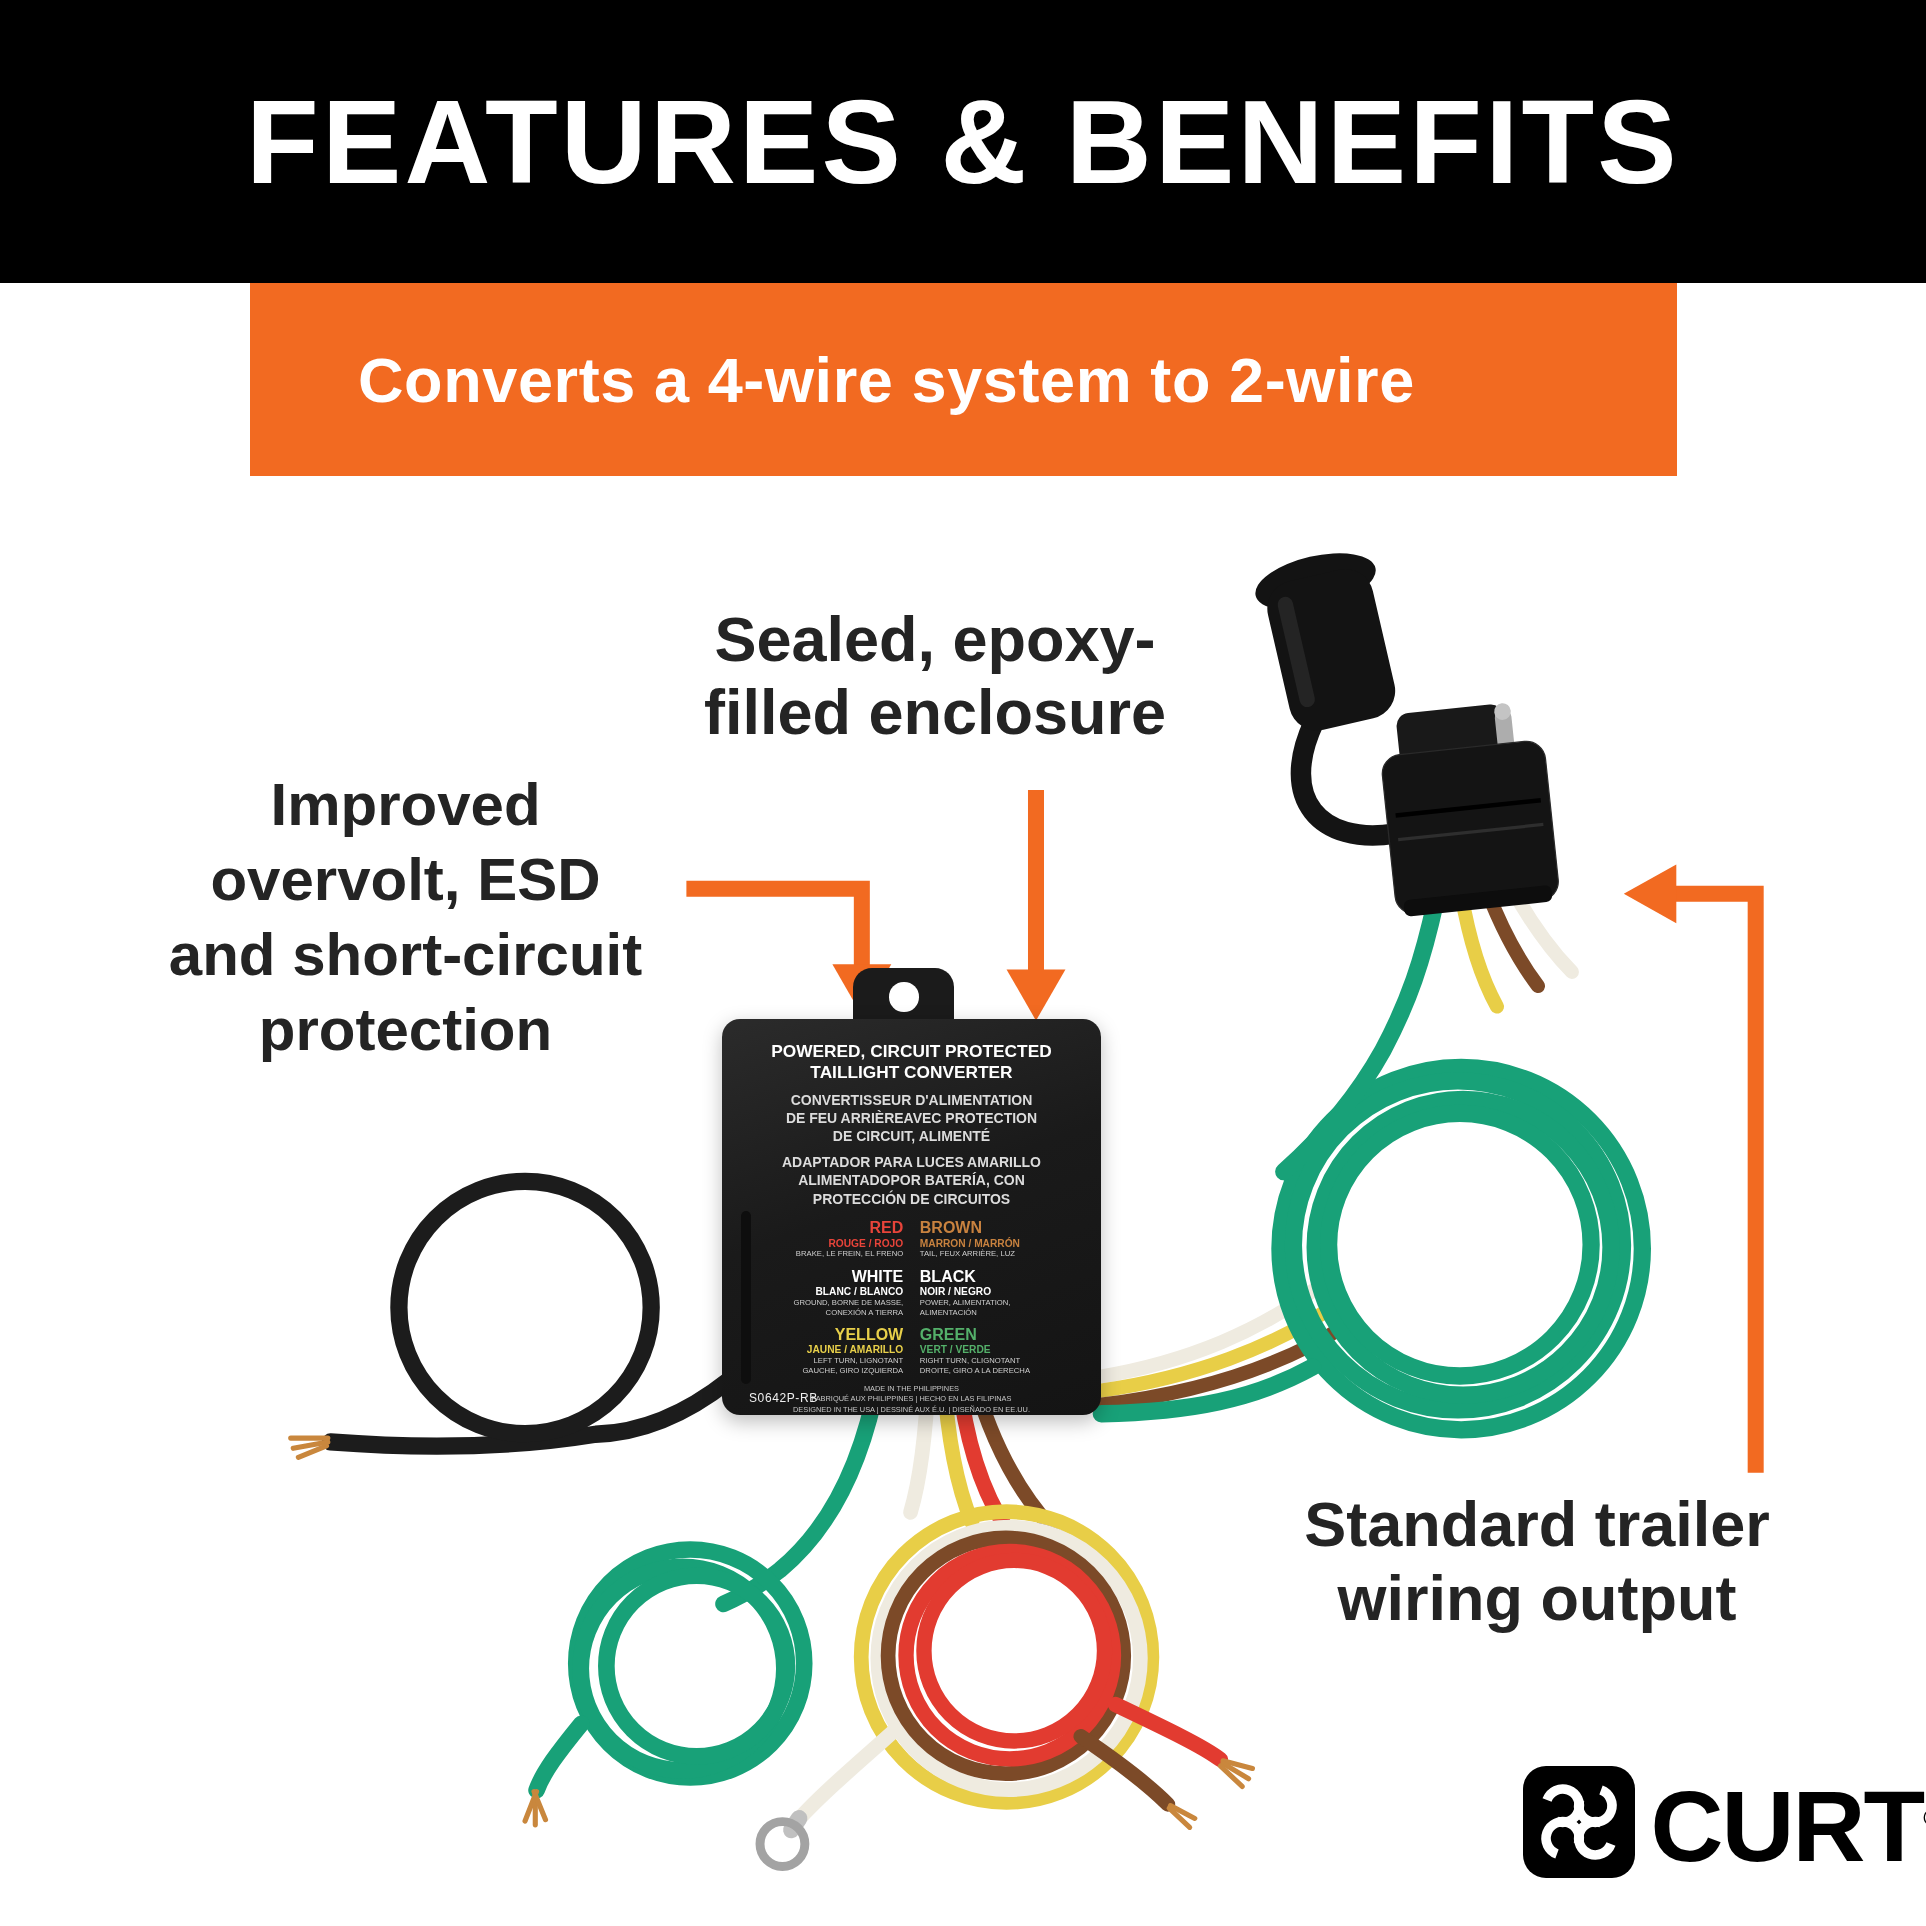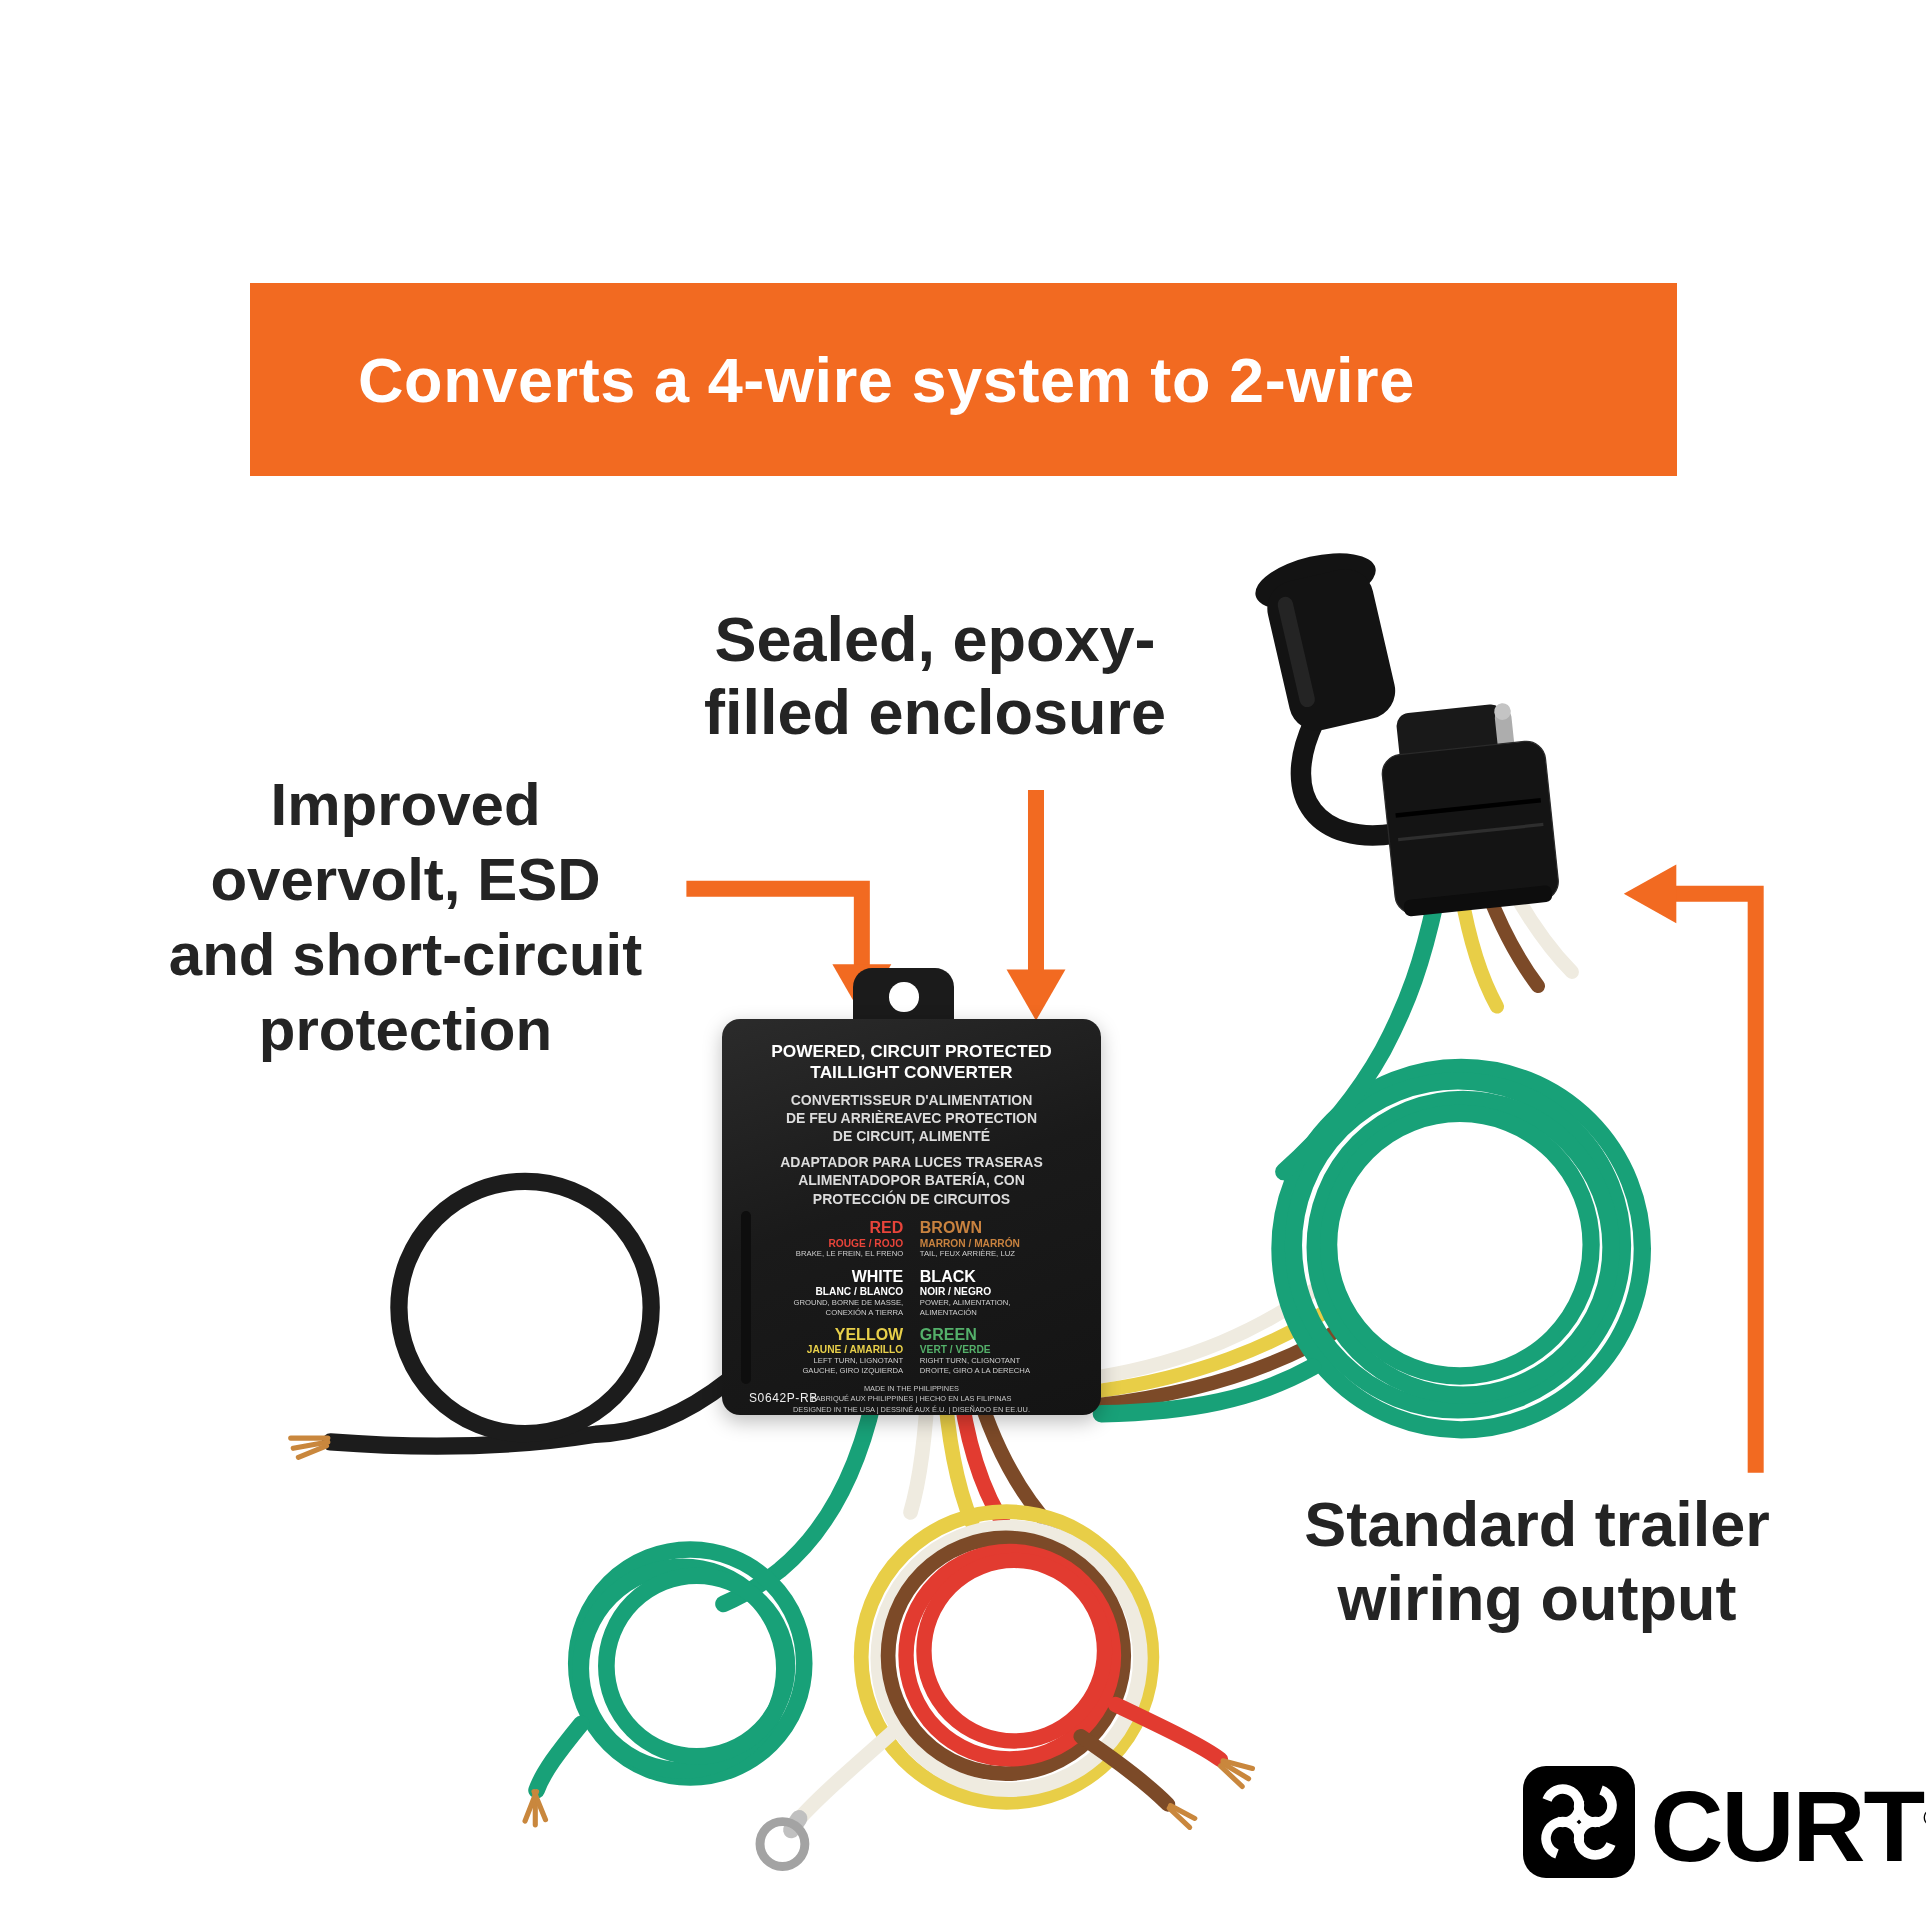--- a/index.html
+++ b/index.html
@@ -76,20 +76,23 @@
   
   #curtlogo{position:absolute;left:1523px;top:1762px;display:flex;align-items:center;gap:15.4px;z-index:3;}
   #curtlogo .wordmark{font-size:101px;font-weight:bold;color:#000000;letter-spacing:-1.9px;line-height:112px;}
   #curtlogo .reg{font-size:24px;vertical-align:super;letter-spacing:0;}
 </style>
 </head>
 <body>
 
 <div id="stage">
 
+  <header id="topbar">
+    <h1>FEATURES &amp; BENEFITS</h1>
+  </header>
 
   <div id="orangebar">
     <div class="bannertext">Converts a 4-wire system to 2-wire</div>
   </div>
 
   <svg id="art" width="1926" height="1926" viewBox="0 0 3008 3008">
 
     <g fill="none" stroke-linecap="round">
       <path d="M 1718 2150 C 1850 2128 1975 2078 2068 2002" stroke="#EFEBE0" stroke-width="22"></path>
       <path d="M 1718 2172 C 1860 2152 1990 2105 2090 2035" stroke="#E8CE47" stroke-width="22"></path>
@@ -196,21 +199,21 @@
   </div>
 
   <div id="converter">
     <div class="groove"></div>
     <div class="lbl">
       <div class="title">POWERED, CIRCUIT PROTECTED
 TAILLIGHT CONVERTER</div>
       <div class="sub">CONVERTISSEUR D'ALIMENTATION
 DE FEU ARRIÈREAVEC PROTECTION
 DE CIRCUIT, ALIMENTÉ</div>
-      <div class="sub">ADAPTADOR PARA LUCES TRASERAS
+      <div class="sub">ADAPTADOR PARA LUCES AMARILLO
 ALIMENTADOPOR BATERÍA, CON
 PROTECCIÓN DE CIRCUITOS</div>
       <div class="legend">
         <div class="lcol left">
           <div class="lg-entry">
             <div class="lg-name c-red">RED</div>
             <div class="lg-alt c-red">ROUGE / ROJO</div>
             <div class="lg-fn">BRAKE, LE FREIN, EL FRENO</div>
           </div>
           <div class="lg-entry">

